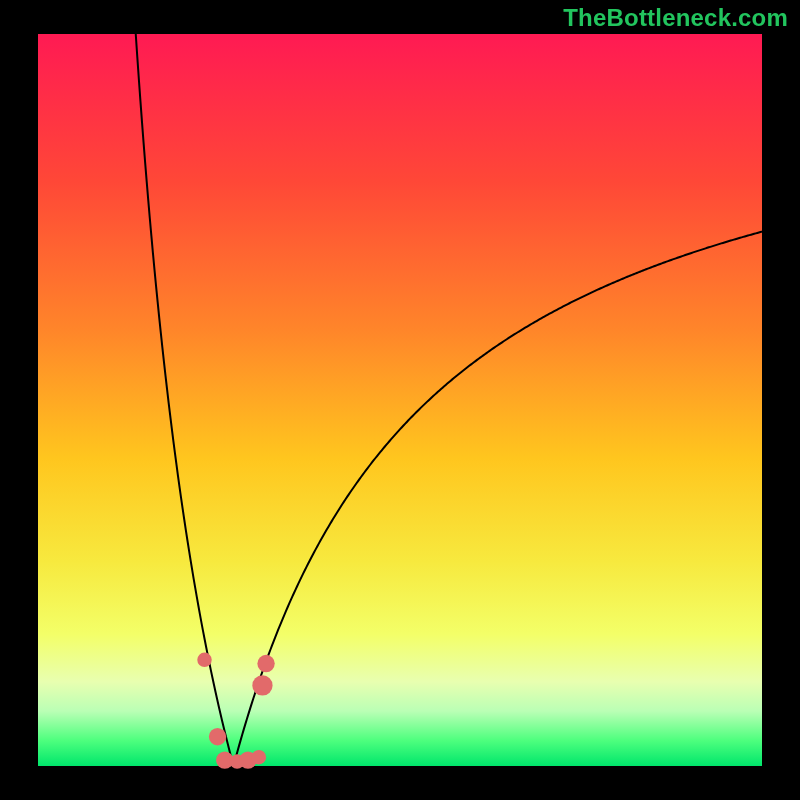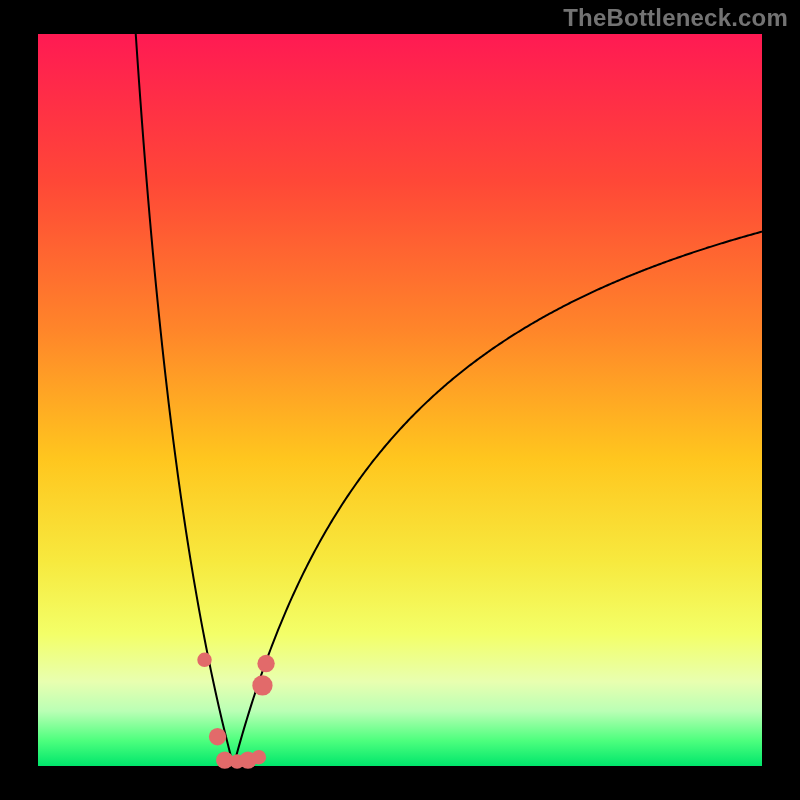--- a/index.html
+++ b/index.html
@@ -13,21 +13,21 @@
   }
   .stage {
     position: relative;
     width: 800px;
     height: 800px;
   }
   .watermark {
     position: absolute;
     top: 4px;
     right: 12px;
-    color: #737373;
+    color: #22c55e;
     font-size: 24px;
     font-weight: 600;
     letter-spacing: 0.2px;
     user-select: none;
   }
   svg {
     position: absolute;
     top: 0;
     left: 0;
   }

